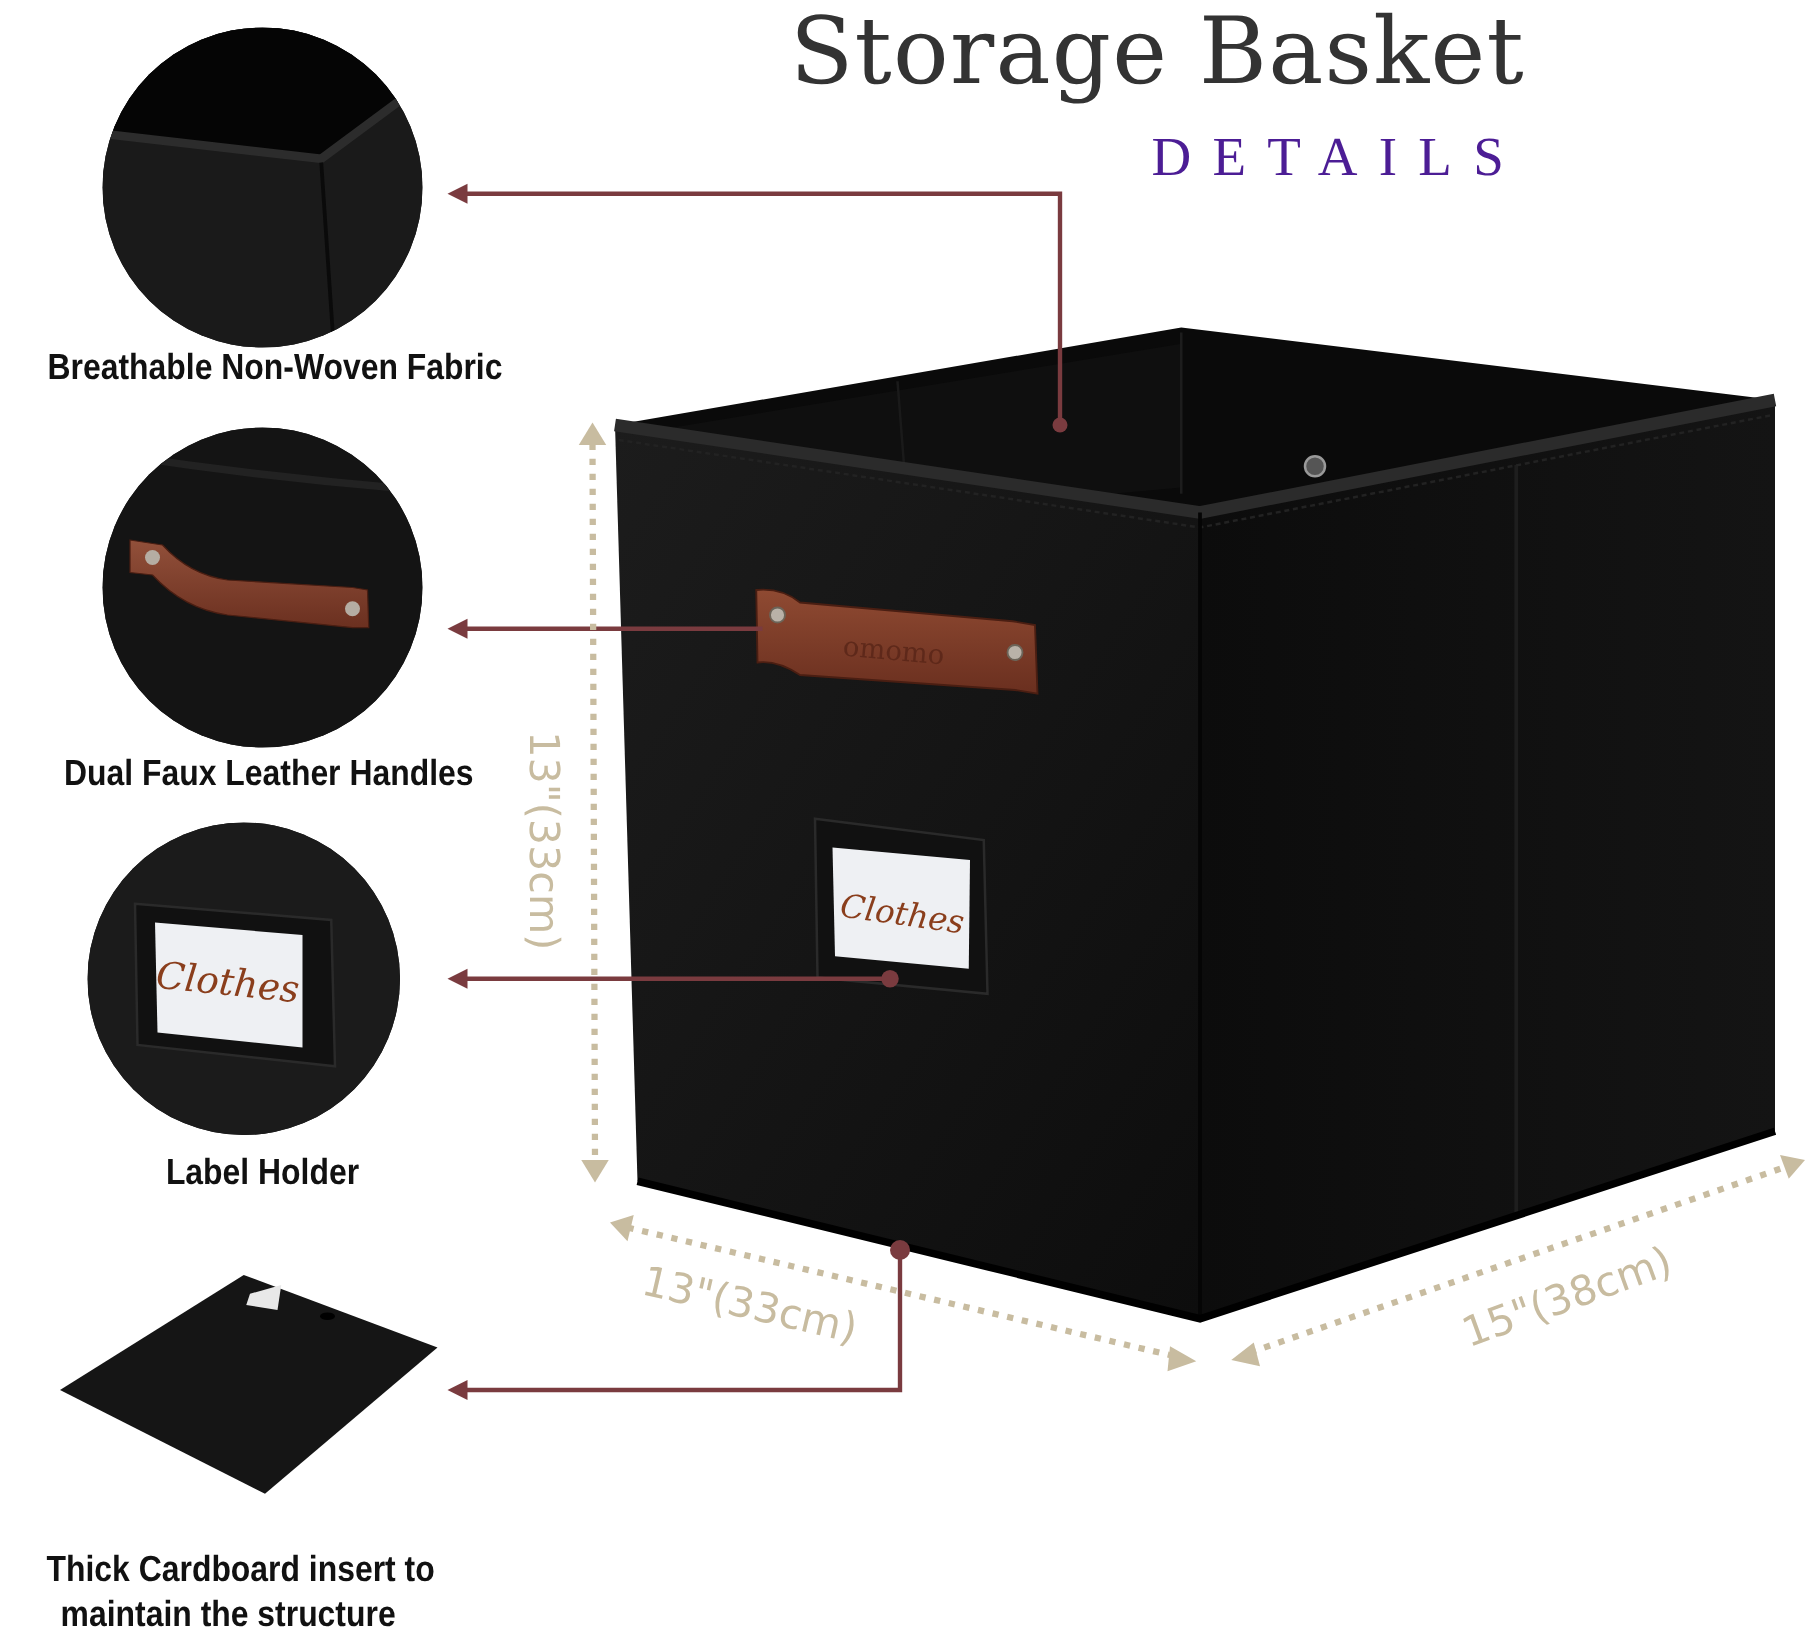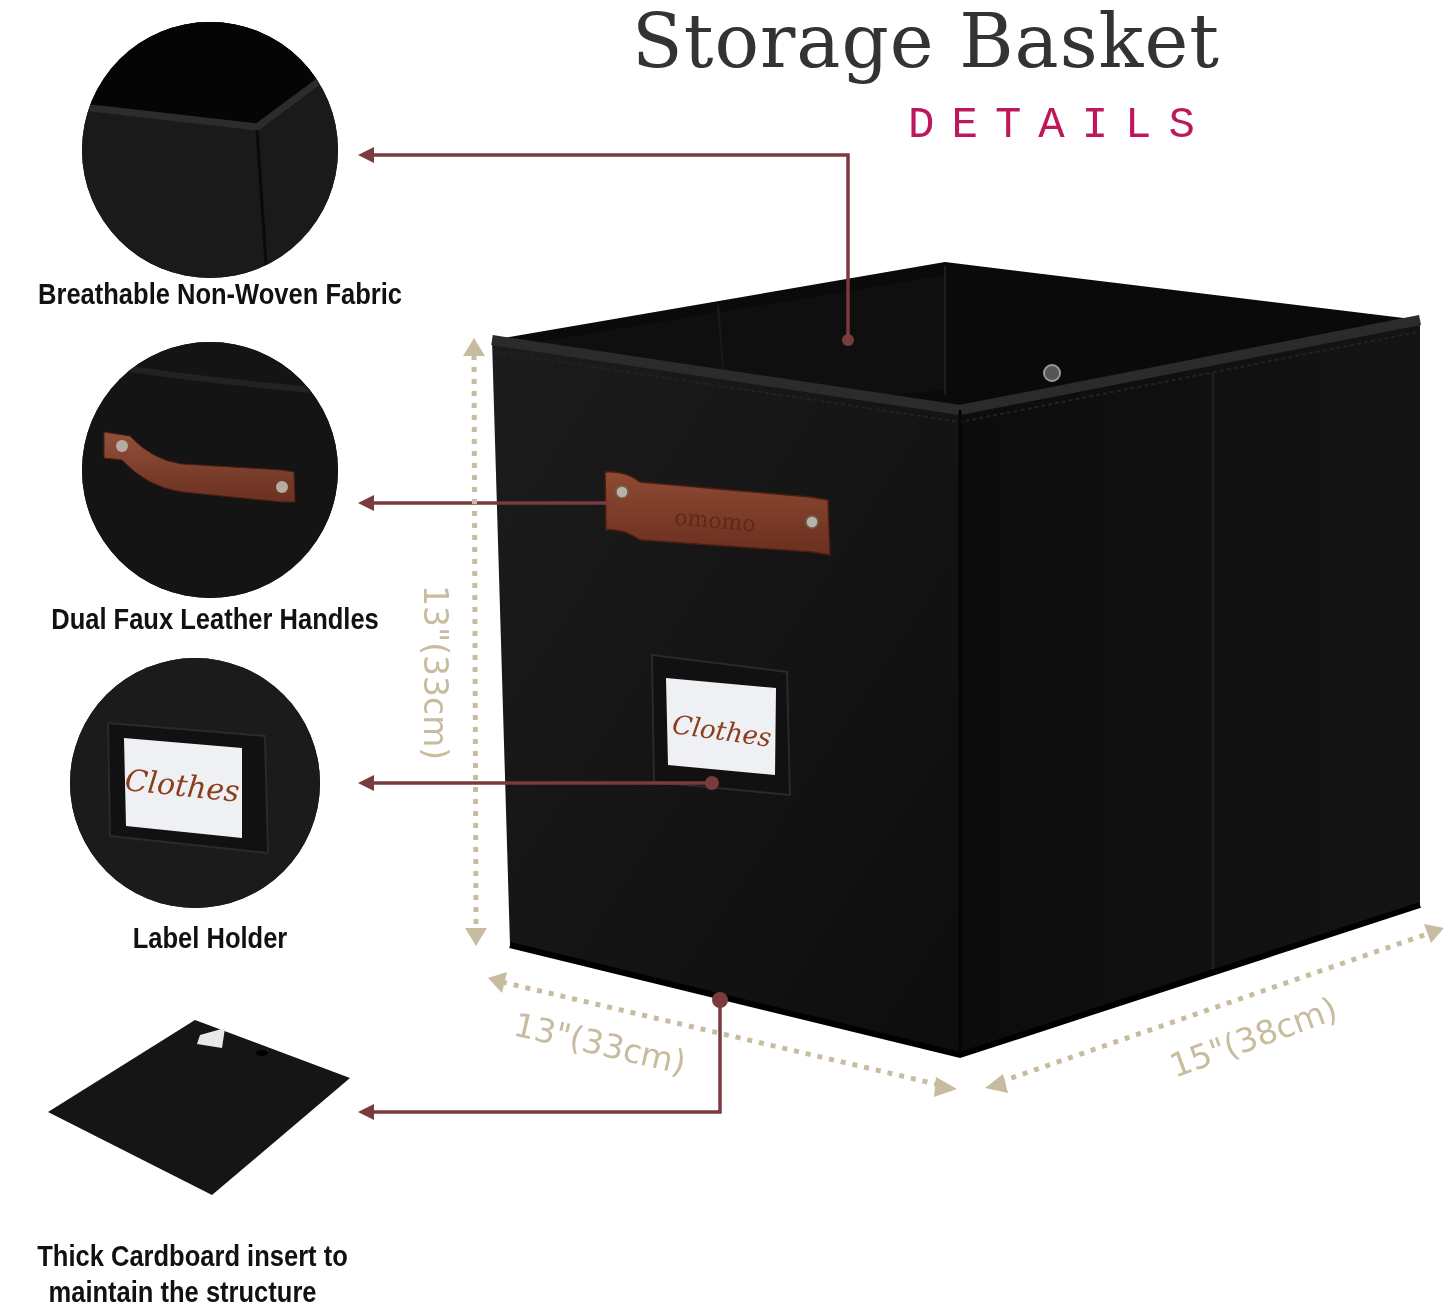--- a/index.html
+++ b/index.html
@@ -1,19 +1,19 @@
 <!DOCTYPE html>
 <html><head>
 <meta charset="utf-8">
 <style>
   html, body { margin:0; padding:0; background:#ffffff; }
   body { width:1445px; height:1314px; position:relative; overflow:hidden; font-family:"Liberation Sans", sans-serif; }
   .abs { position:absolute; }
   #title { left:600px; top:-2px; width:620px; text-align:right; font-family:"DejaVu Serif", serif; font-size:74px; color:#333333; letter-spacing:1px; white-space:nowrap; }
-  #subtitle { left:900px; top:100px; width:320px; text-align:center; font-family:Liberation Mono, monospace; font-weight:200; font-size:44px; color:#be185d; letter-spacing:17px; white-space:nowrap; }
+  #subtitle { left:900px; top:100px; width:320px; text-align:right; font-family:Liberation Serif, serif; font-weight:200; font-size:44px; color:#4c1d95; letter-spacing:17px; white-space:nowrap; }
   .feature-label { font-family:"Liberation Sans", sans-serif; font-weight:bold; color:#111; font-size:29px; text-align:center; white-space:nowrap; transform:scaleX(0.88); transform-origin:center; }
   .circle { border-radius:50%; overflow:hidden; background:#151515; }
   svg { position:absolute; left:0; top:0; }
 </style>
 </head>
 <body>
 
 <div id="title" class="abs">Storage Basket</div>
 <div id="subtitle" class="abs">DETAILS</div>
 

